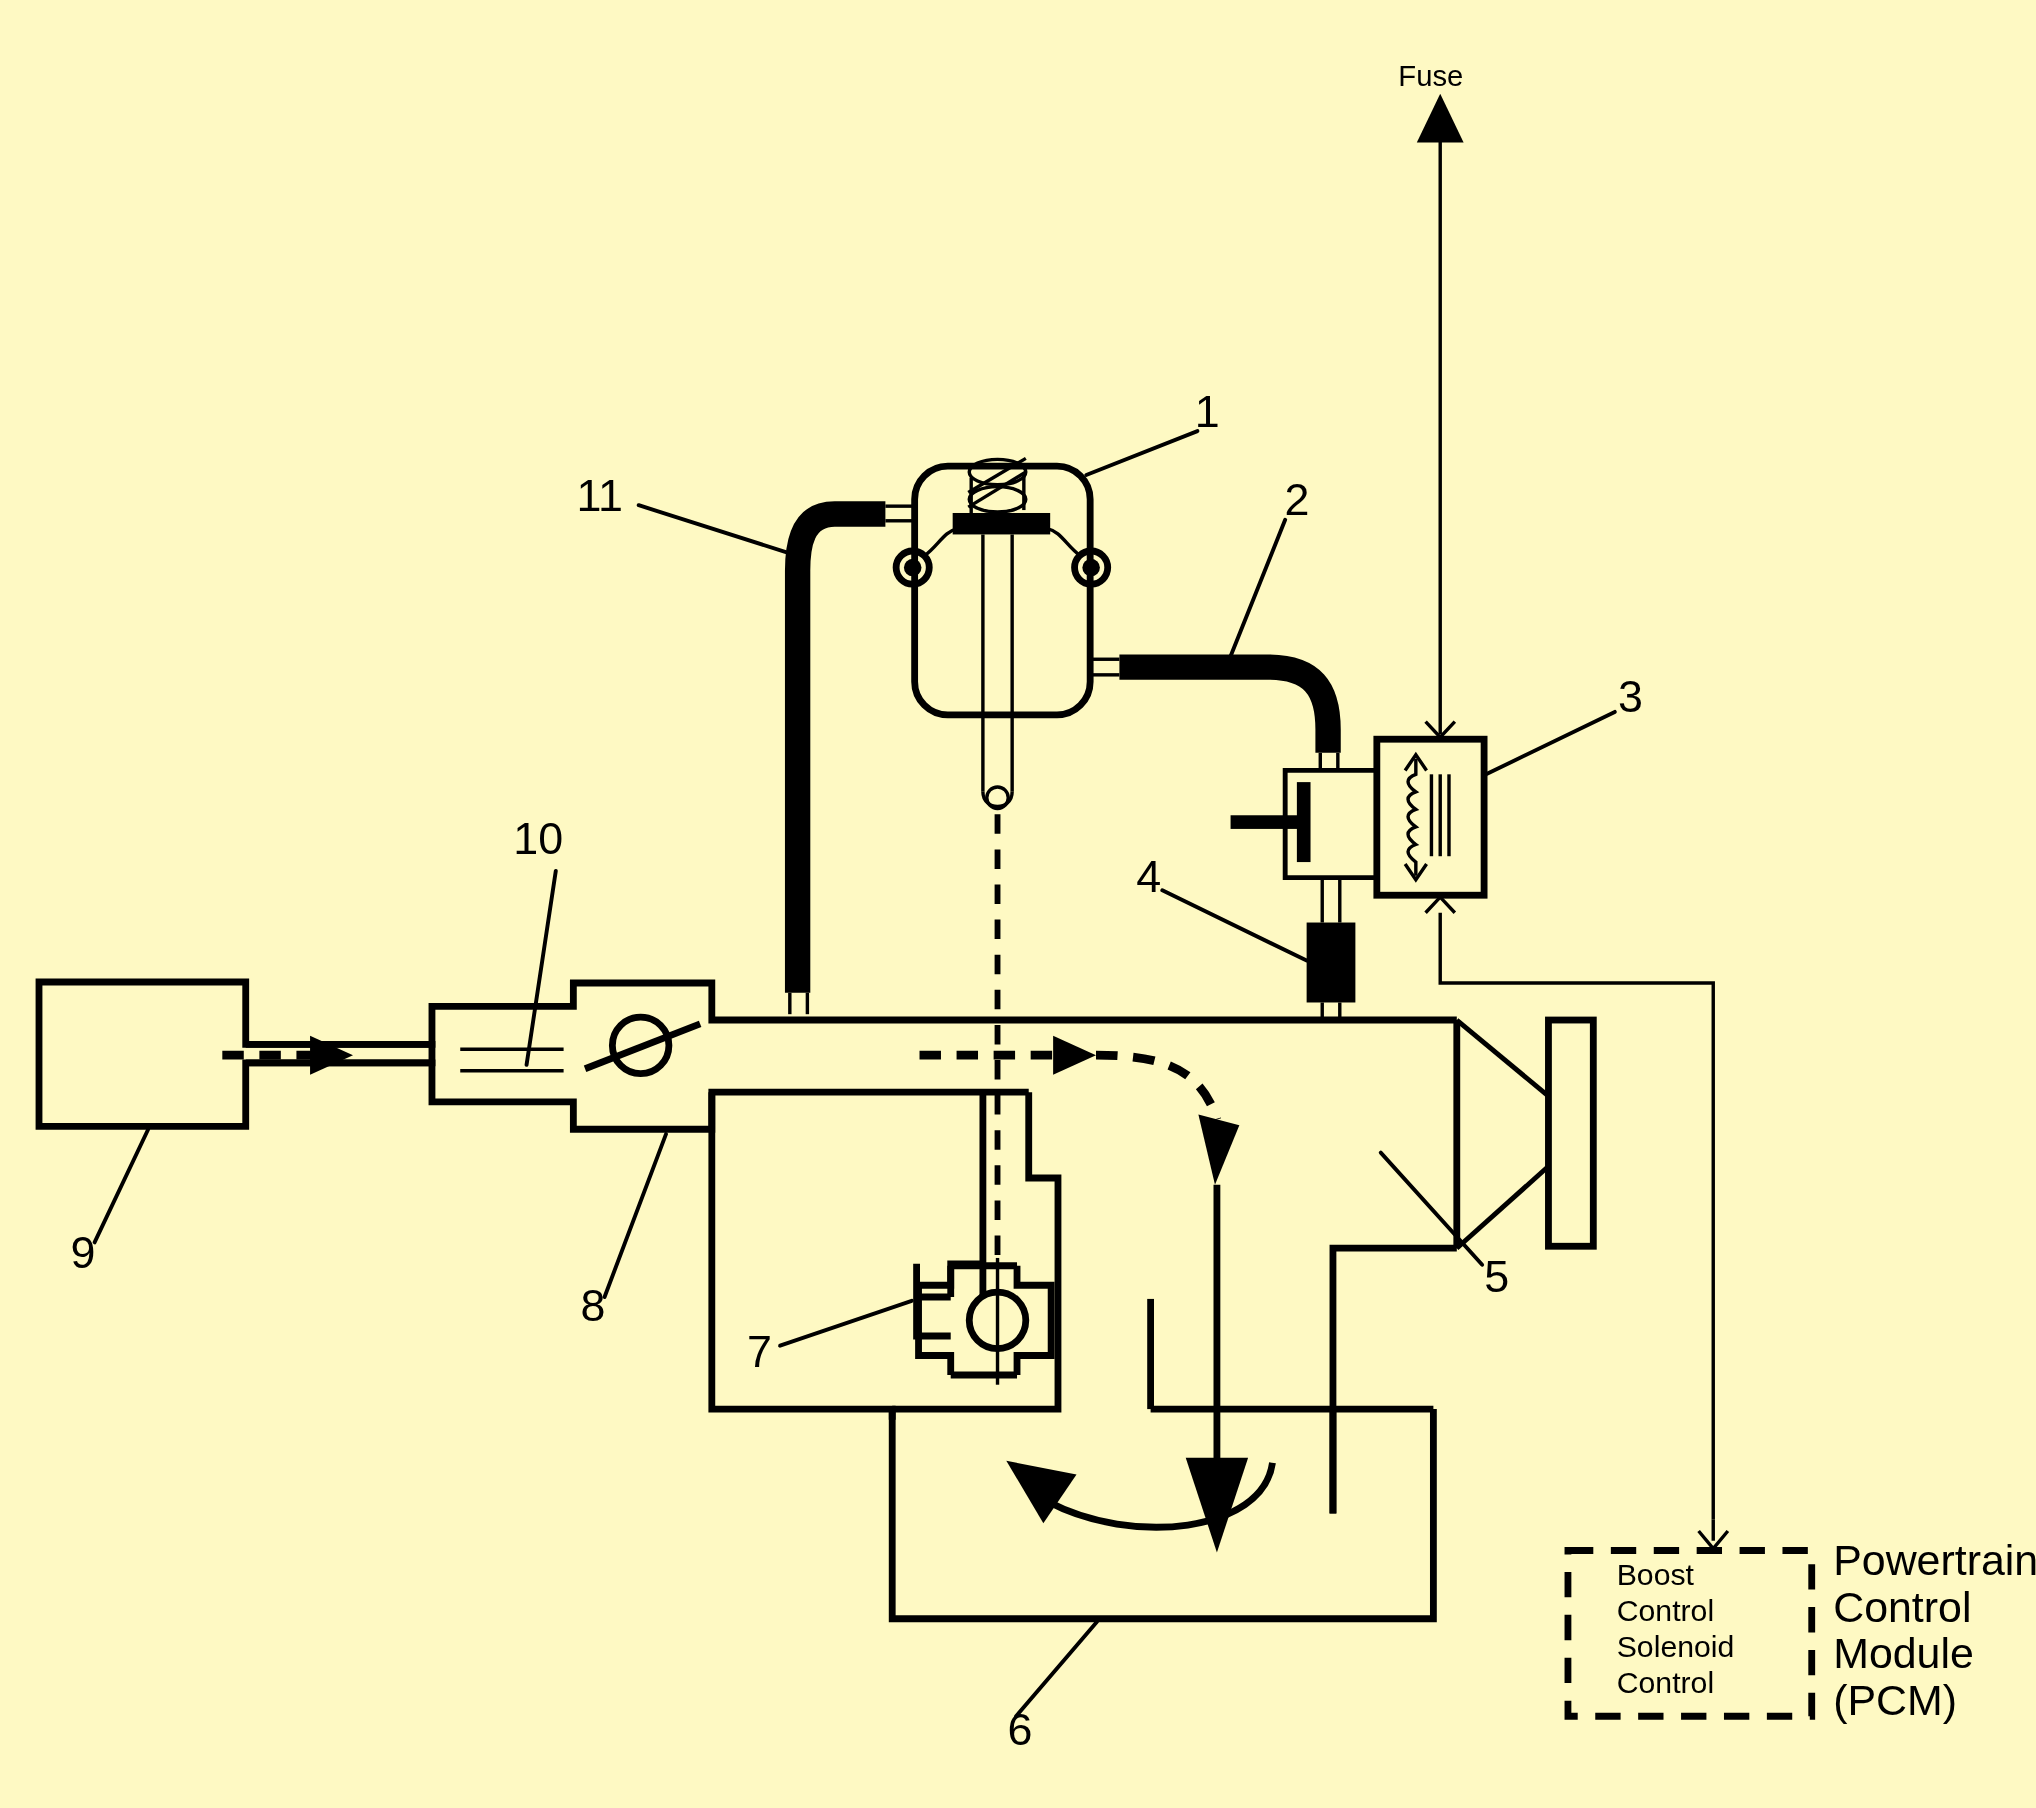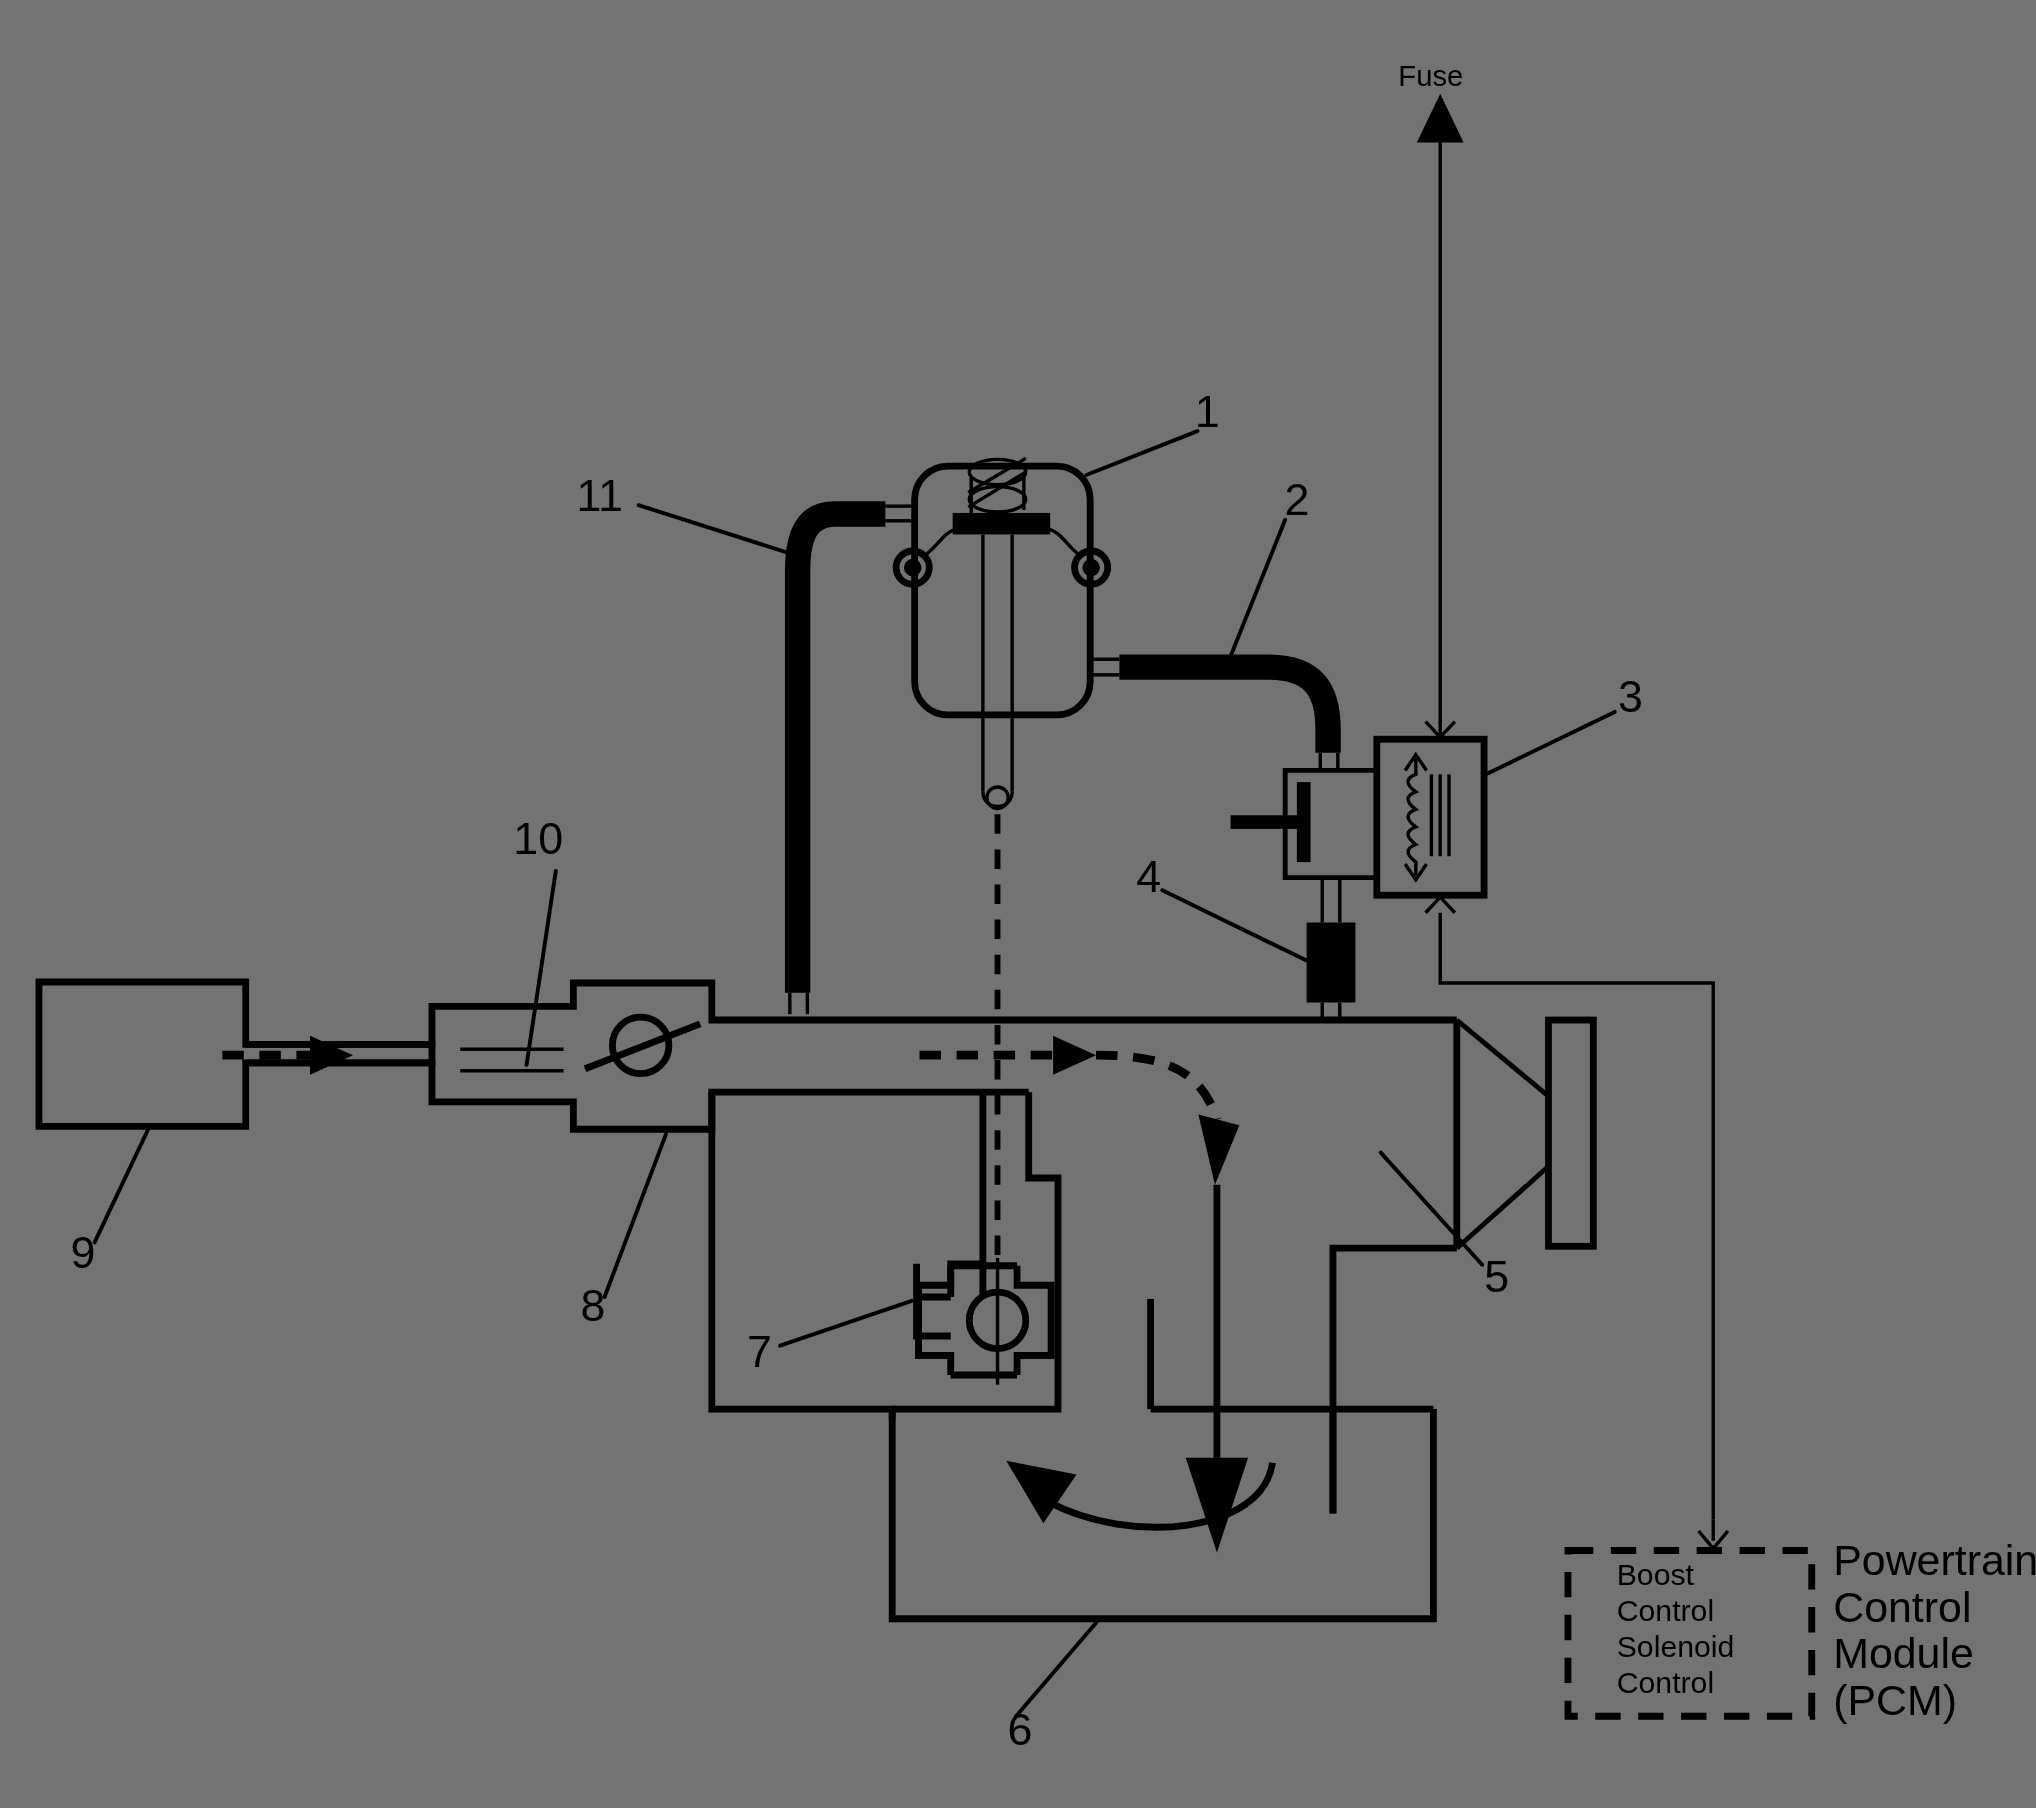--- a/index.html
+++ b/index.html
@@ -10,21 +10,21 @@
   body {
     width: 2036px;
     height: 1808px;
     font-family: "Liberation Sans", sans-serif;
     overflow: hidden;
   }
   #diagram-root {
     position: relative;
     width: 2036px;
     height: 1808px;
-    background: #737373;
+    background: #fef9c3;
   }
   svg#schematic {
     display: block;
     width: 2036px;
     height: 1808px;
   }
   .ln      { fill: none; stroke: #000000; stroke-width: 5;  stroke-linecap: butt;  stroke-linejoin: miter; }
   .ln-thin { fill: none; stroke: #000000; stroke-width: 3.5; stroke-linecap: butt; }
   .ln-med  { fill: none; stroke: #000000; stroke-width: 7;  stroke-linecap: butt;  stroke-linejoin: miter; }
   .leader  { fill: none; stroke: #000000; stroke-width: 4;  stroke-linecap: round; }

